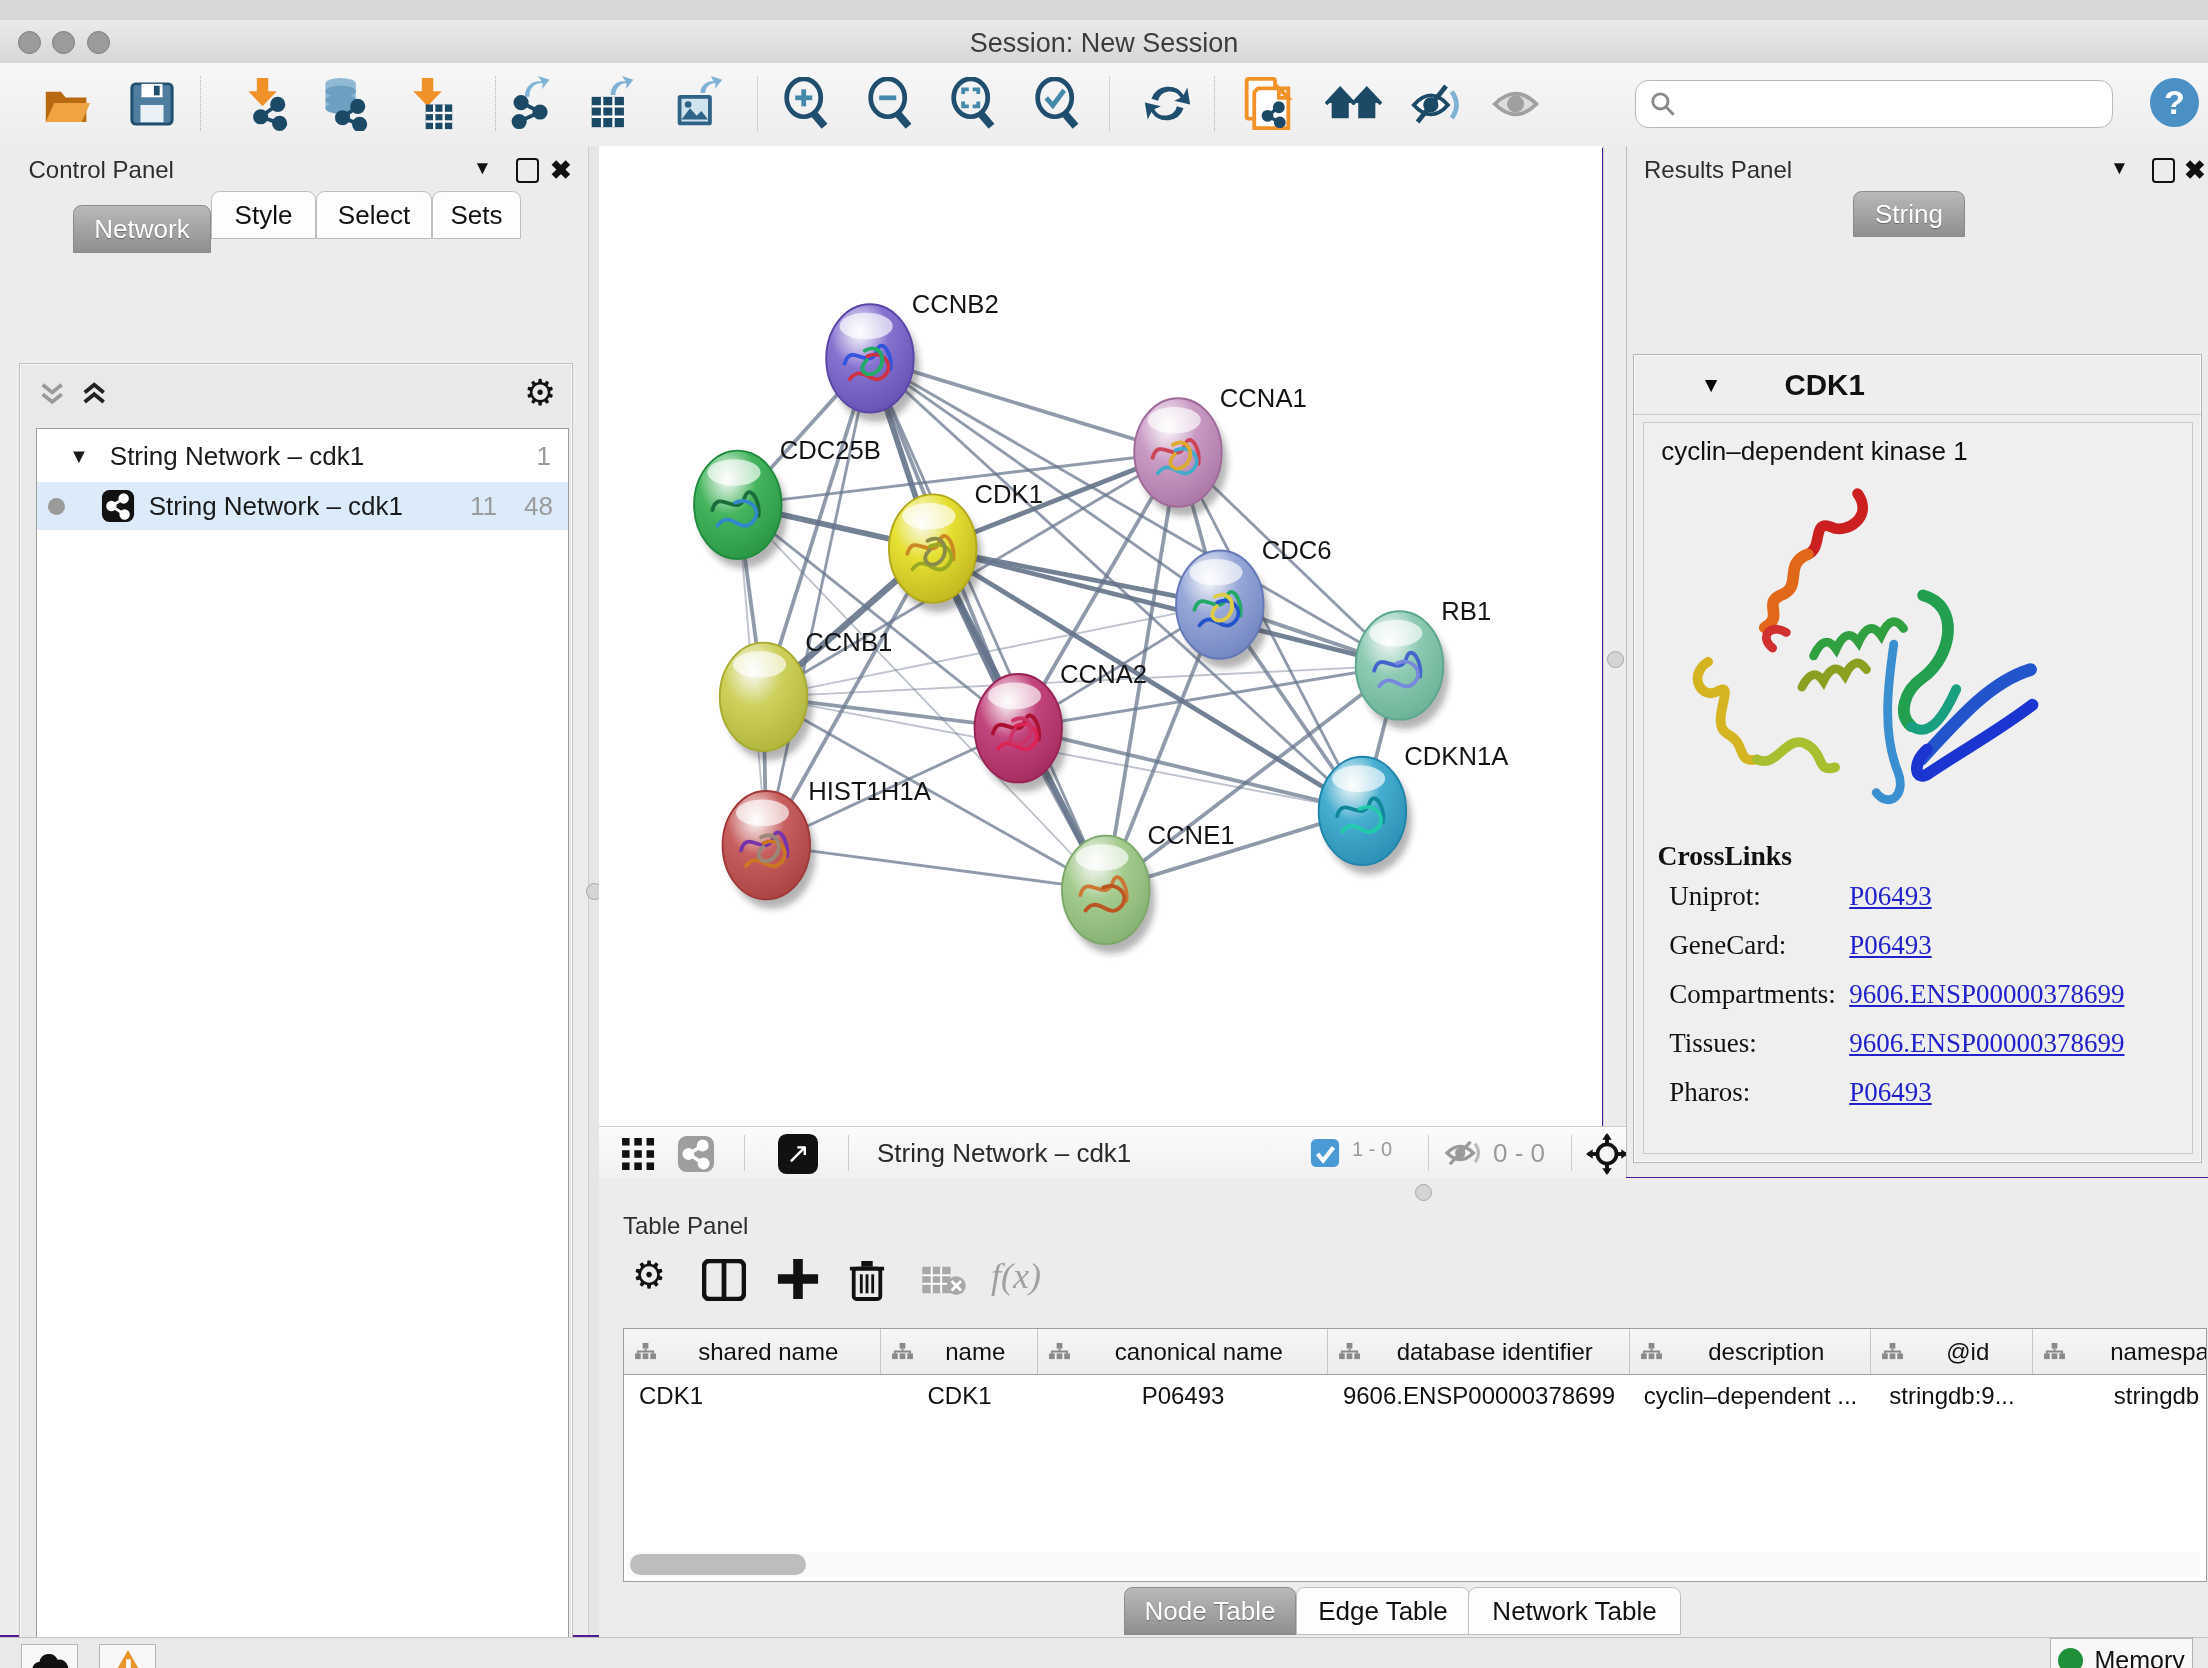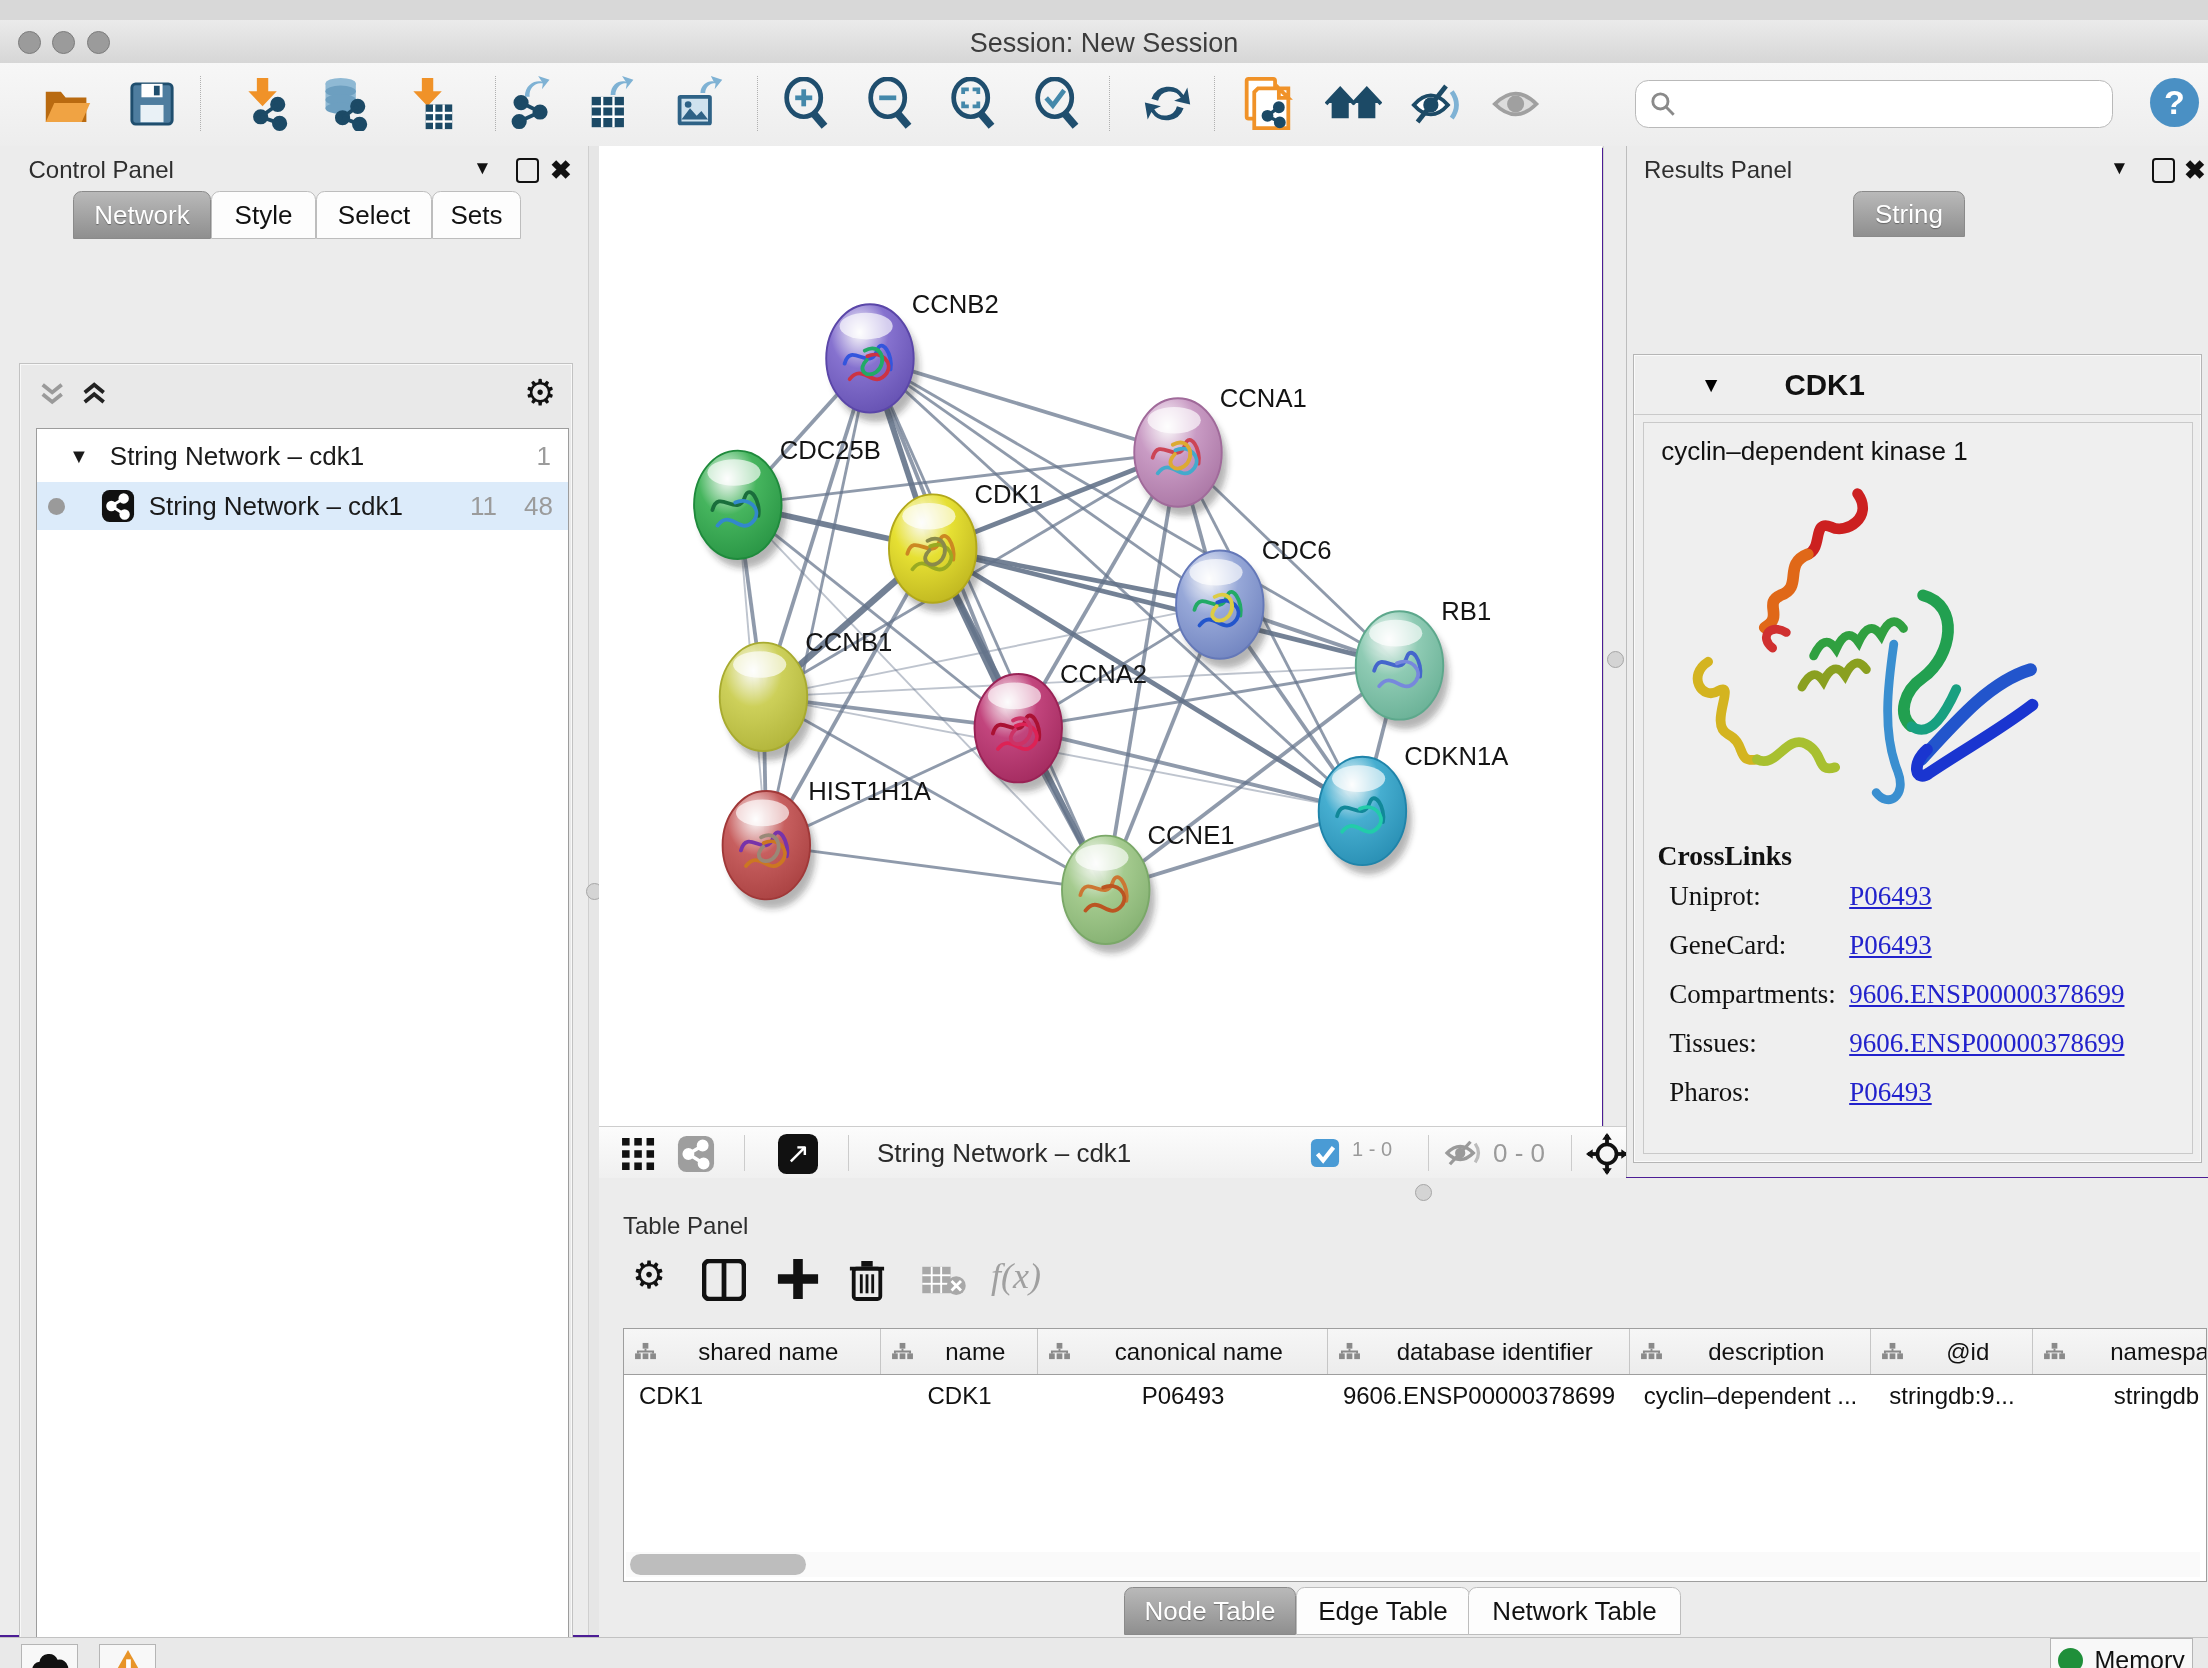--- a/index.html
+++ b/index.html
@@ -269,21 +269,21 @@
     <div id="help-btn">?</div>
   </div>
 
   <div class="abs" id="control-panel">
     <div class="abs panel-title" style="left:28.5px;top:9.5px">Control Panel</div>
     <div class="abs panel-ctrl" style="left:473px;top:11.4px;font-size:19px">▼</div>
     <div class="abs" style="left:516px;top:12.4px;width:19px;height:21px;border:2.9px solid #111;border-radius:3.8px"></div>
     <div class="abs panel-ctrl" style="left:550px;top:8.6px;font-size:26px;font-weight:bold">✖</div>
 
     <div class="tabbar" id="cp-tabs">
-        <div class="tab sel" style="left: 73px; top: 45px; width: 138px;">Network</div>
+        <div class="tab sel" style="left: 73px; top: 59px; width: 138px;">Network</div>
         <div class="tab" style="left: 211px; top: 45px; width: 105px;">Style</div>
         <div class="tab" style="left: 316px; top: 45px; width: 116px;">Select</div>
         <div class="tab" style="left: 432px; top: 45px; width: 89px;">Sets</div>
       </div>
 
     <div id="cp-inner">
       <svg class="abs" style="left:17px;top:17px" width="38" height="28.5" viewBox="0 0 40 30">
         <g fill="none" stroke="#9a9a9a" stroke-width="4">
             <path d="M6 4 l10 8 10-8"></path>
             <path d="M6 14 l10 8 10-8"></path>

